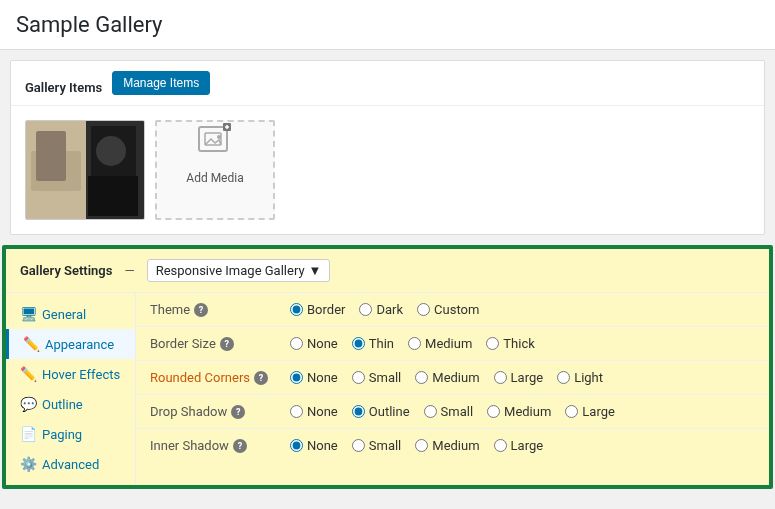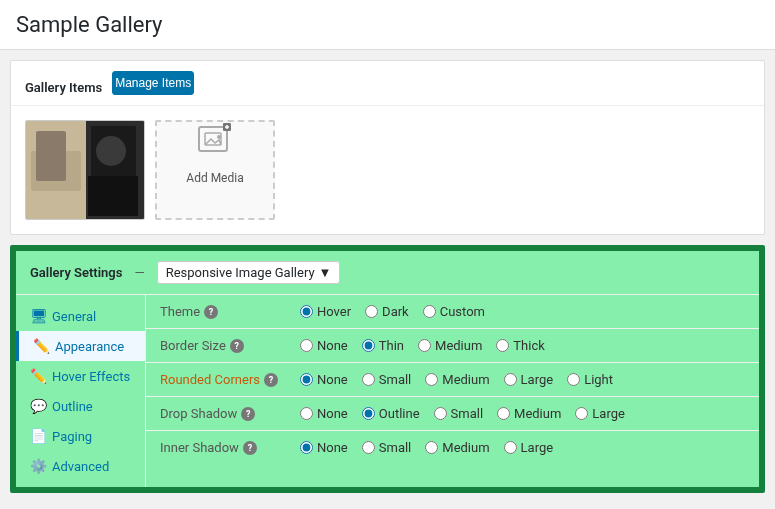--- a/index.html
+++ b/index.html
@@ -6,31 +6,31 @@
     body { font-family: -apple-system, BlinkMacSystemFont, "Segoe UI", Roboto, sans-serif; font-size: 13px; background: #f1f1f1; color: #333; width: 775px; min-height: 509px; }
 
     .page-header { background: #fff; border-bottom: 1px solid #ddd; padding: 12px 16px; }
     .page-title { font-size: 22px; font-weight: 400; color: #23282d; }
 
     .section-box { background: #fff; border: 1px solid #ddd; margin: 10px; border-radius: 2px; }
 
     .section-header { padding: 10px 14px; border-bottom: 1px solid #eee; display: flex; align-items: flex-end; gap: 10px; }
     .section-header-label { font-weight: 600; font-size: 13px; color: #23282d; }
 
-    .tab-btn { padding: 4px 2px; border: 1px solid #ccc; border-radius: 3px; font-size: 12px; cursor: pointer; background: #f7f7f7; color: #555; }
+    .tab-btn { padding: 4px 10px; border: 1px solid #ccc; border-radius: 3px; font-size: 12px; cursor: pointer; background: #f7f7f7; color: #555; }
     .tab-btn.active { background: #0073aa; border-color: #0073aa; color: #fff; cursor: default; }
 
     .gallery-items-area { padding: 14px; display: flex; gap: 10px; min-height: 80px; }
 
     .gallery-thumb { width: 120px; height: 100px; object-fit: cover; border: 1px solid #ccc; border-radius: 2px; overflow: hidden; background: #eee; }
 
     .add-media-btn { width: 120px; height: 100px; border: 2px dashed #ccc; border-radius: 2px; display: flex; flex-direction: column; align-items: center; justify-content: flex-start; gap: 6px; background: #f9f9f9; cursor: pointer; color: #555; font-size: 12px; }
     .add-media-icon { font-size: 28px; color: #999; }
 
-    .settings-section { background: #86efac; border: 6px solid #15803d; margin: 10px; border-radius: 2px; }
+    .settings-section { background: #fef9c3; border: 4px solid #15803d; margin: 2px; border-radius: 2px; }
     .settings-header { padding: 10px 14px; display: flex; align-items: center; gap: 8px; border-bottom: 1px solid #eee; }
     .settings-header-text { font-weight: 600; font-size: 13px; color: #23282d; }
     .settings-plugin-select { display: flex; align-items: center; gap: 4px; border: 1px solid #ccc; border-radius: 3px; padding: 3px 8px; background: #fff; font-size: 13px; color: #23282d; cursor: pointer; justify-content: space-between; }
 
     .sidebar-nav { width: 130px; border-right: 1px solid #eee; padding: 6px 0; flex-shrink: 0; }
     .nav-item { display: flex; align-items: center; gap: 8px; padding: 7px 14px; cursor: pointer; color: #0073aa; font-size: 13px; text-decoration: none; }
     .nav-icon { font-size: 14px; color: #0073aa; width: 14px; }
 
     .settings-body { display: flex; }
     .settings-content { flex: 1; padding: 0; }
@@ -128,21 +128,21 @@
         <span>Advanced</span>
       </div>
     </div>
 
     <div class="settings-content" id="settings-rows-container">
     <div class="settings-row">
           <div class="row-label">Theme<span class="help-icon">?</span></div>
           <div class="radio-group">
             <label class="radio-option">
               <input type="radio" name="row-theme" value="light" checked="" style="">
-              <span>Hover</span>
+              <span>Border</span>
             </label>
             <label class="radio-option">
               <input type="radio" name="row-theme" value="dark" style="">
               <span>Dark</span>
             </label>
             <label class="radio-option">
               <input type="radio" name="row-theme" value="custom" style="">
               <span>Custom</span>
             </label>
           </div>

